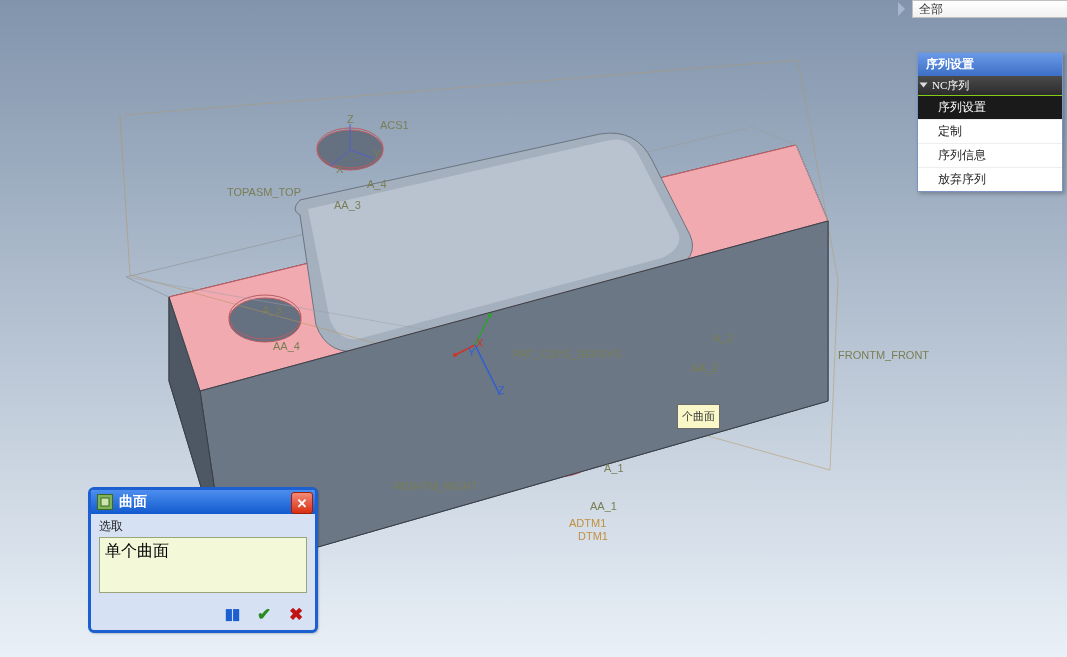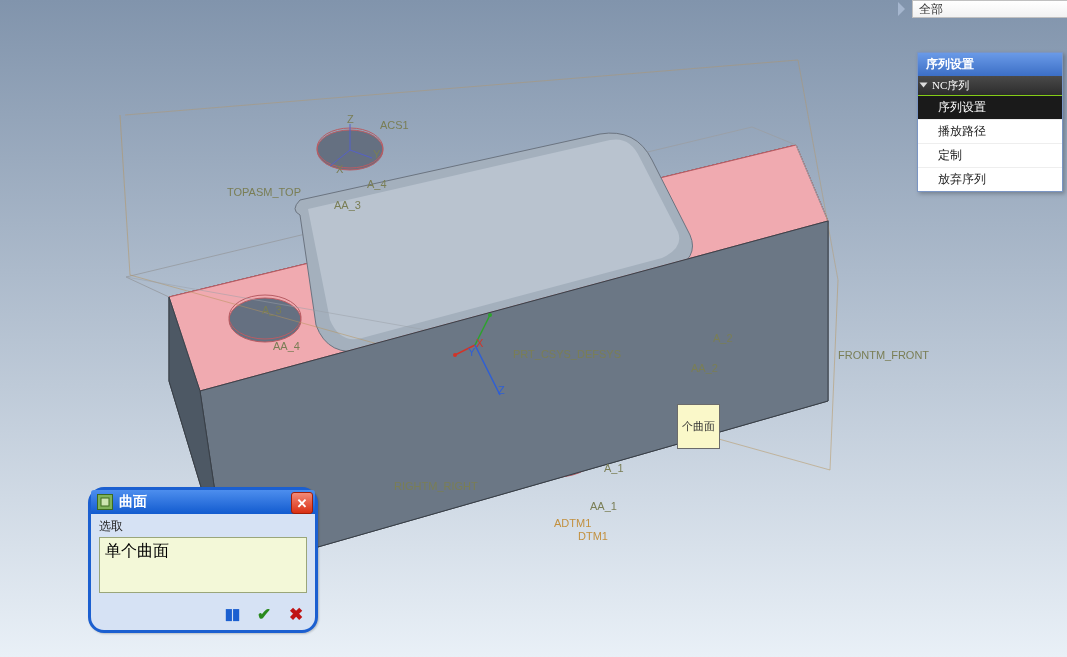--- a/index.html
+++ b/index.html
@@ -107,21 +107,21 @@
     border-top: 1px solid #84cc16;
   }
 
   
   .surface-dialog {
     position: absolute;
     left: 88px;
     top: 487px;
     width: 224px;
     border: 3px solid #1b5fd0;
-    border-radius: 16px;
+    border-radius: 6px;
     background: #d6e2f4;
     box-shadow: 1px 1px 2px rgba(0,0,0,.2);
   }
   .sd-title {
     background: linear-gradient(to bottom, #4d8eee 0%, #125bcf 100%);
     color: #fff;
     font-weight: bold;
     font-size: 14px;
     padding: 3px 6px;
     display: flex;
@@ -195,21 +195,21 @@
 
   
   .scene-tooltip {
     position: absolute;
     left: 677px;
     top: 404px;
     border: 1px solid #6b6b6b;
     background: #faf8c9;
     font-size: 11px;
     color: #333;
-    padding: 14px 4px;
+    padding: 4px 4px;
     white-space: nowrap;
   }
 
 </style>
 </head>
 <body>
 
 <div class="viewport">
 
   <div class="filter-arrow"></div>
@@ -288,31 +288,31 @@
   <span class="scene-label scene-link" style="left:513px;top:348px">PRT_CSYS_DEFSYS</span>
 
   <span class="scene-label" style="left:713px;top:332px">A_2</span>
   <span class="scene-label" style="left:691px;top:362px">AA_2</span>
   <span class="scene-label" style="left:838px;top:349px">FRONTM_FRONT</span>
 
   <span class="scene-label" style="left:394px;top:480px">RIGHTM_RIGHT</span>
 
   <span class="scene-label" style="left:604px;top:462px">A_1</span>
   <span class="scene-label" style="left:590px;top:500px">AA_1</span>
-  <span class="scene-label" style="left:554px;top:517px;color:#c2903f">ADTM1</span>
+  <span class="scene-label" style="left:569px;top:517px;color:#c2903f">ADTM1</span>
   <span class="scene-label" style="left:578px;top:530px;color:#c2903f">DTM1</span>
 
   <div class="scene-tooltip">个曲面</div>
 
   <div class="menu-manager">
     <div class="mm-header">序列设置</div>
     <div class="mm-section">NC序列</div>
     <div class="mm-item selected">序列设置</div>
-    <div class="mm-item">播放路径</div>
     <div class="mm-item">定制</div>
+    <div class="mm-item">序列信息</div>
     <div class="mm-item">放弃序列</div>
   </div>
 
   <div class="surface-dialog">
     <div class="sd-title">
       <span class="icon-box">
         <svg width="10" height="10">
             <rect x="1" y="1" width="8" height="8" fill="#cde5b0" stroke="#3c6b1f"></rect>
           </svg>
       </span>

